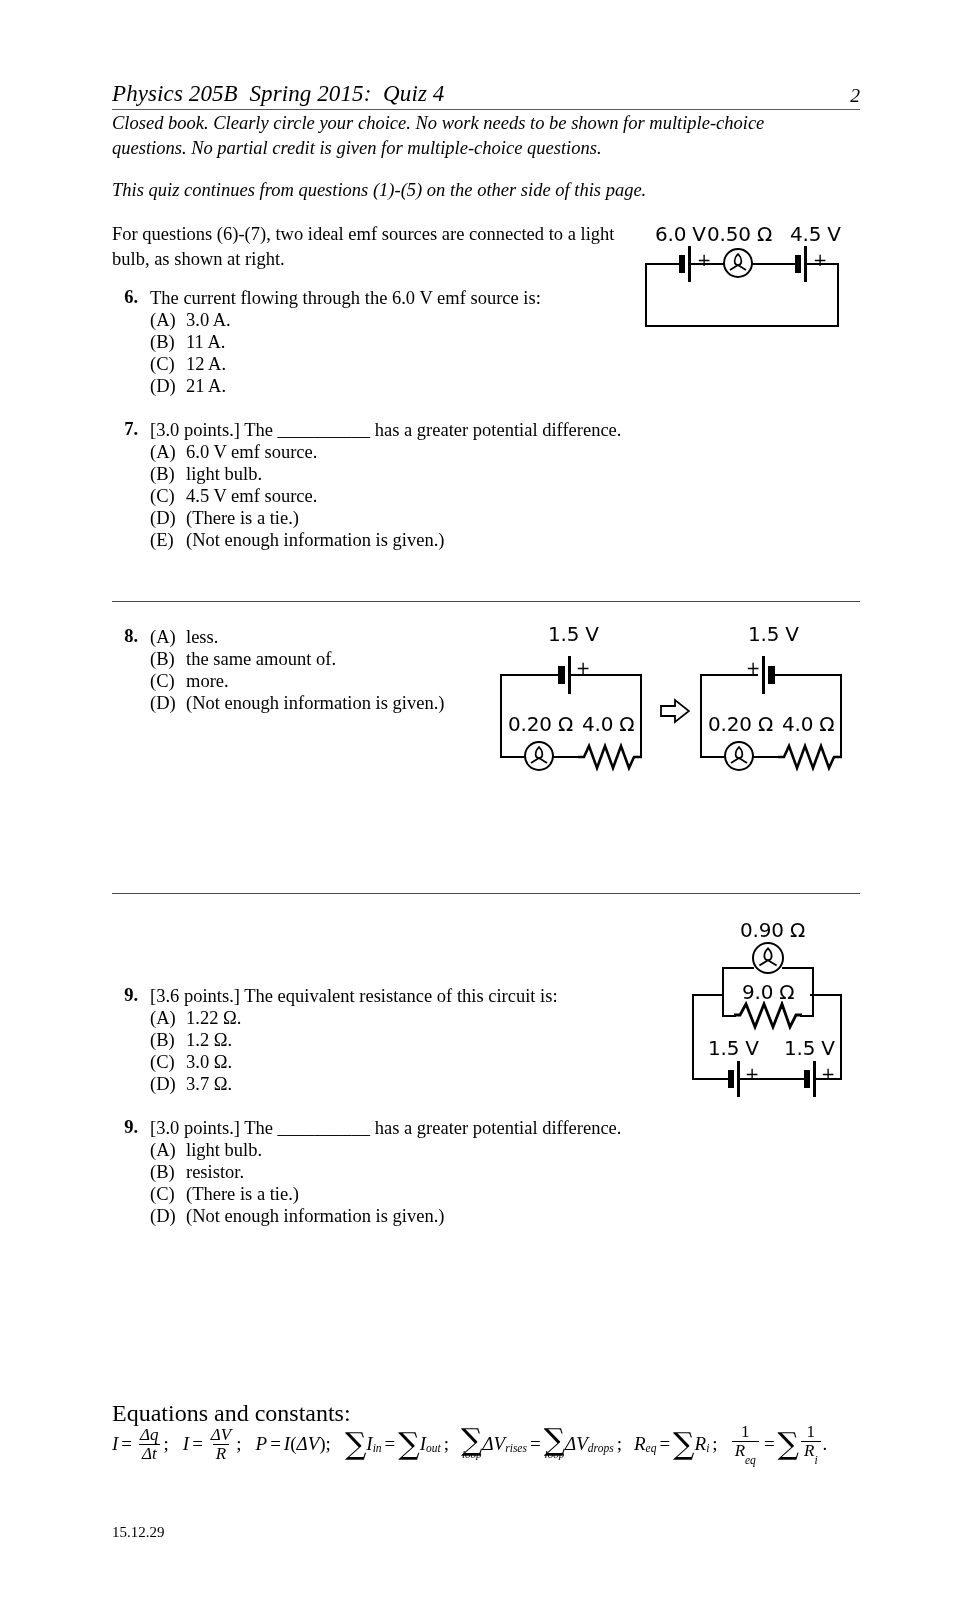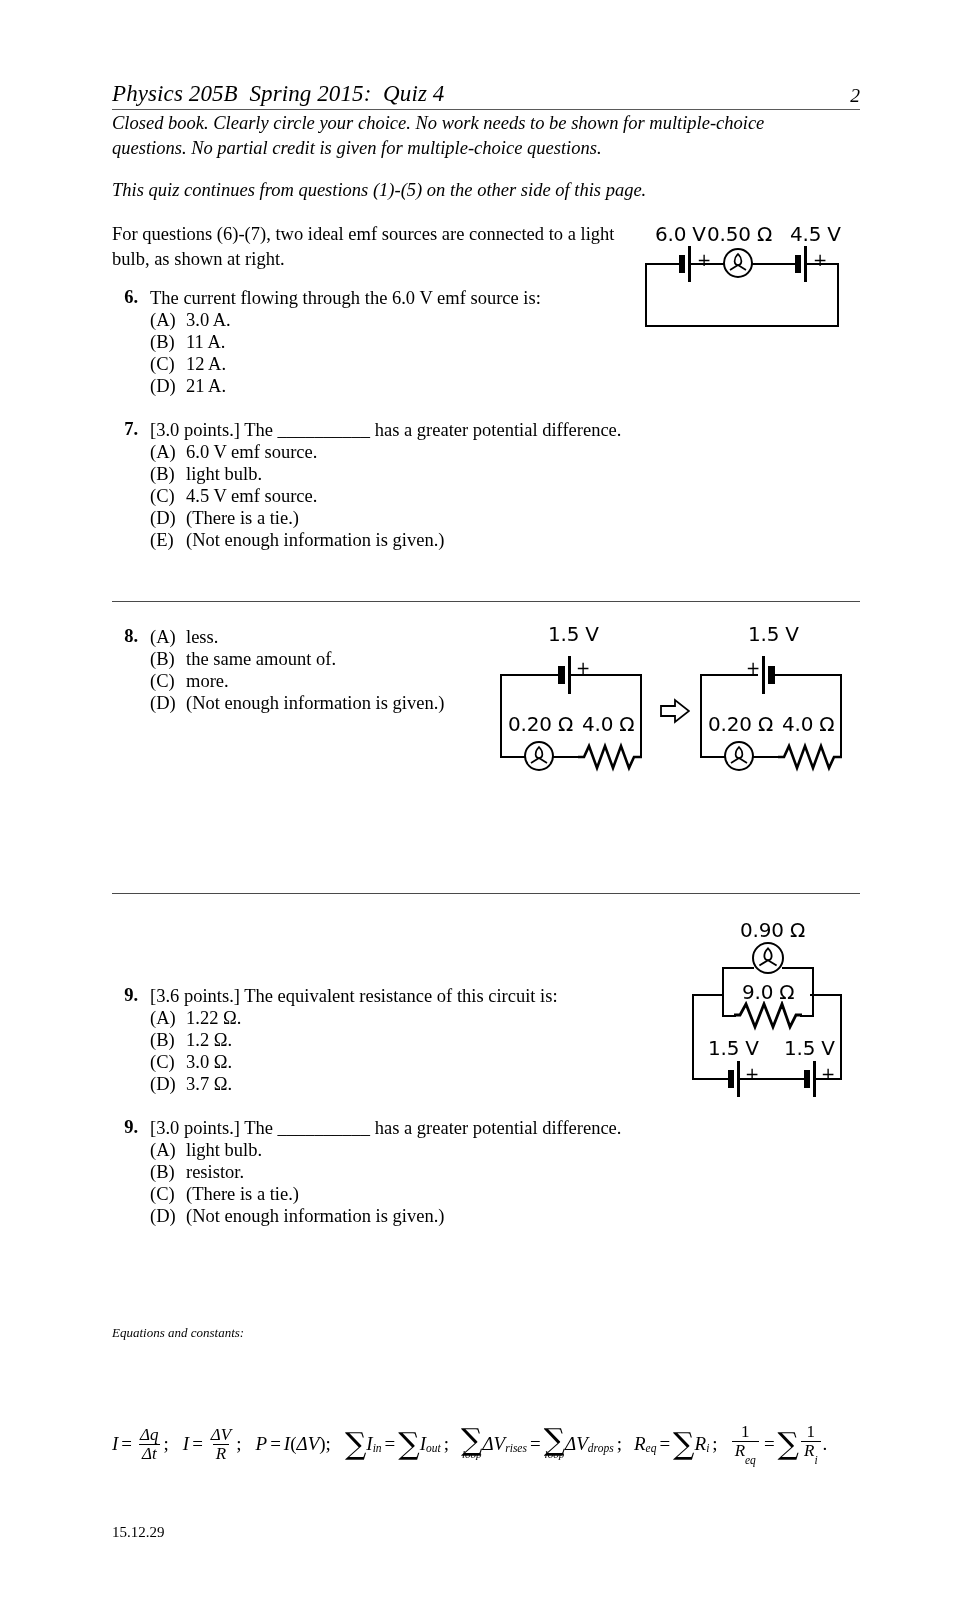--- a/index.html
+++ b/index.html
@@ -71,22 +71,22 @@
   .rule {
     position: absolute;
     left: 112px; width: 748px;
     height: 0;
     border-top: 1.8px solid #4a4a4a;
   }
 
   
   .eq-head {
     position: absolute;
-    left: 112px; top: 1325px;
-    font-style: italic; font-size: 13px;
+    left: 112px; top: 1400px;
+    font-size: 24px;
   }
   .eq-row {
     position: absolute;
     left: 112px; top: 1423px;
     font-family: "Liberation Serif", serif;
     font-size: 19px;
     display: flex; align-items: center;
   }
   .eq-item { display: inline-flex; align-items: center; white-space: pre; }
   .it { font-style: italic; }

